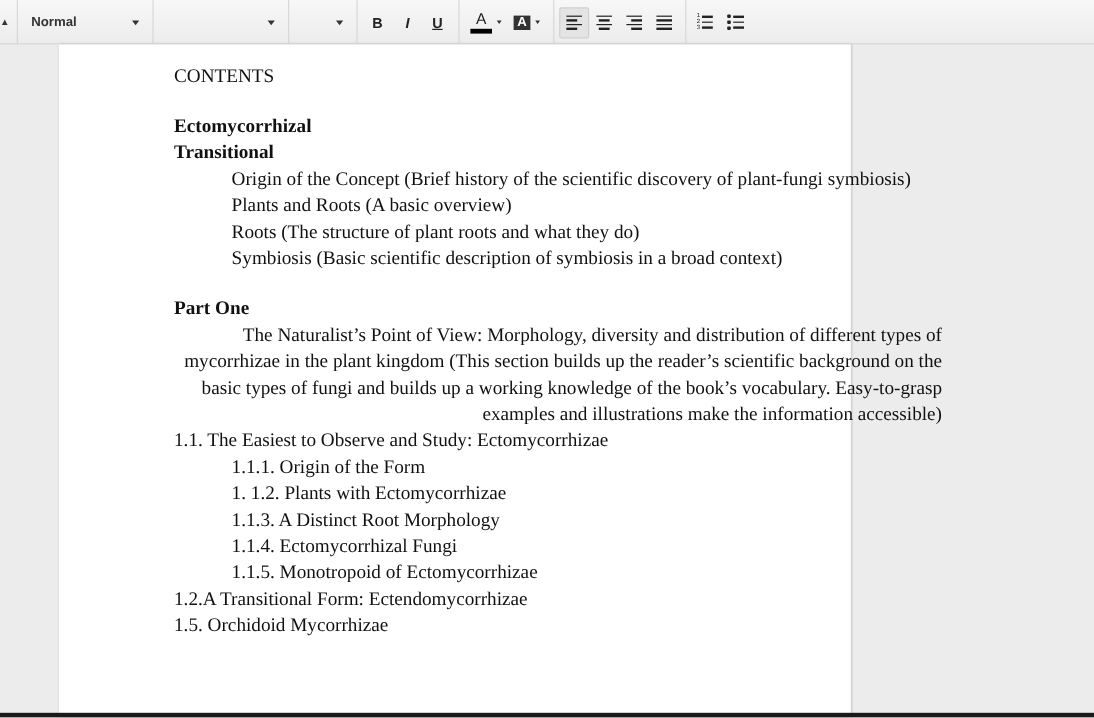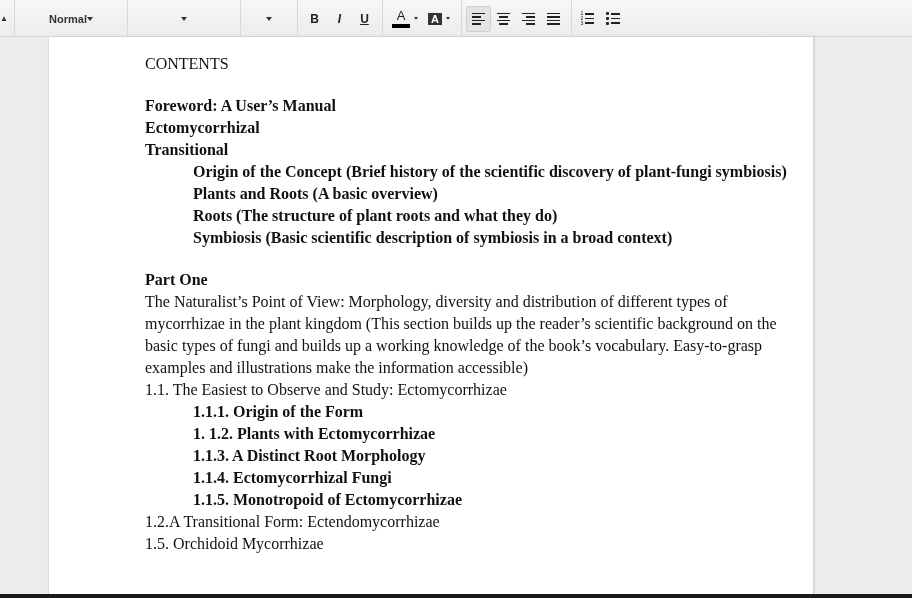--- a/index.html
+++ b/index.html
@@ -8,21 +8,21 @@
 
     .toolbar {
       position: absolute; left: 0; top: 0; width: 912px; height: 37px;
       background: linear-gradient(#f7f7f7, #ececec);
       border-bottom: 1px solid #d6d6d6;
       display: flex; align-items: stretch;
     }
     .tb-group { display: flex; align-items: center; border-right: 1px solid #d8d8d8; height: 37px; }
     .tb-first { width: 15px; justify-content: center; position: relative; }
     .tb-first .caret-up { font-size: 8px; color: #333; position: absolute; left: 0; top: 14px; }
-    .tb-select { justify-content: center; padding: 0 11px; }
+    .tb-select { justify-content: space-between; padding: 0 11px; }
     .tb-select .label { font-size: 11px; font-weight: bold; color: #333; }
     .tb-select .arrow { width: 0; height: 0; border-left: 3px solid transparent; border-right: 3px solid transparent; border-top: 4px solid #333; }
     .sel-style { width: 113px; }
     .sel-font { width: 113px; }
     .sel-size { width: 57px; }
 
     .tb-btn {
       display: flex; align-items: center; justify-content: center;
       width: 25px; height: 26px; margin: 0 0; color: #222;
       font-family: "Liberation Serif", serif; font-size: 13px;
@@ -52,31 +52,31 @@
     .al-justify i { width: 13px; }
 
     .list-ico { display: flex; gap: 2px; align-items: center; }
     .list-ico .nums { display: flex; flex-direction: column; font-size: 5px; line-height: 5px; color: #222; font-family: "Liberation Sans", sans-serif; }
     .list-ico .dots { display: flex; flex-direction: column; gap: 2px; }
     .list-ico .dots b { display: block; width: 3px; height: 3px; background: #222; border-radius: 1px; }
     .list-ico .ll { display: flex; flex-direction: column; gap: 3px; }
     .list-ico .ll i { display: block; width: 9px; height: 1.5px; background: #222; }
 
     .page {
-      position: absolute; left: 49px; top: 37px; width: 764px; height: 561px;
+      position: absolute; left: 49px; top: 37px; width: 660px; height: 561px;
       background: #fff; box-shadow: 1px 0 2px #c8c8c8, -1px 0 1px #dedede;
     }
     .content {
       position: absolute; left: 96px; top: 16px; width: 640px;
       font-family: "Liberation Serif", serif; font-size: 16px; color: #111; line-height: 22px;
     }
     .p { white-space: nowrap; }
-    .p.wrap { white-space: normal; }
+    .p.wrap { white-space: normal; text-align: right; }
     .bold { font-weight: bold; }
-    .indent { padding-left: 48px; font-weight: bold; }
+    .indent { padding-left: 48px; }
     .gap { height: 20px; }
 
     .bottom-bar { position: absolute; left: 0; top: 594px; width: 912px; height: 4px; background: #1a1a1a; }
   </style>
 </head>
 <body>
 
 <div class="toolbar">
   <div class="tb-group tb-first">
     <span class="caret-up">▲</span>
@@ -184,21 +184,20 @@
           </div>
       </div>
     </div>
   </div>
 </div>
 
 <div class="page">
   <div class="content">
     <div class="p">CONTENTS</div>
     <div class="gap"></div>
-    <div class="p bold">Foreword: A User’s Manual</div>
     <div class="p bold">Ectomycorrhizal</div>
     <div class="p bold">Transitional</div>
     <div class="p indent">Origin of the Concept (Brief history of the scientific discovery of plant-fungi symbiosis)</div>
     <div class="p indent">Plants and Roots (A basic overview)</div>
     <div class="p indent">Roots (The structure of plant roots and what they do)</div>
     <div class="p indent">Symbiosis (Basic scientific description of symbiosis in a broad context)</div>
     <div class="gap"></div>
     <div class="p bold">Part One</div>
     <div class="p wrap">The Naturalist’s Point of View: Morphology, diversity and distribution of different types of mycorrhizae in the plant kingdom (This section builds up the reader’s scientific background on the basic types of fungi and builds up a working knowledge of the book’s vocabulary. Easy-to-grasp examples and illustrations make the information accessible)</div>
     <div class="p">1.1. The Easiest to Observe and Study: Ectomycorrhizae</div>

